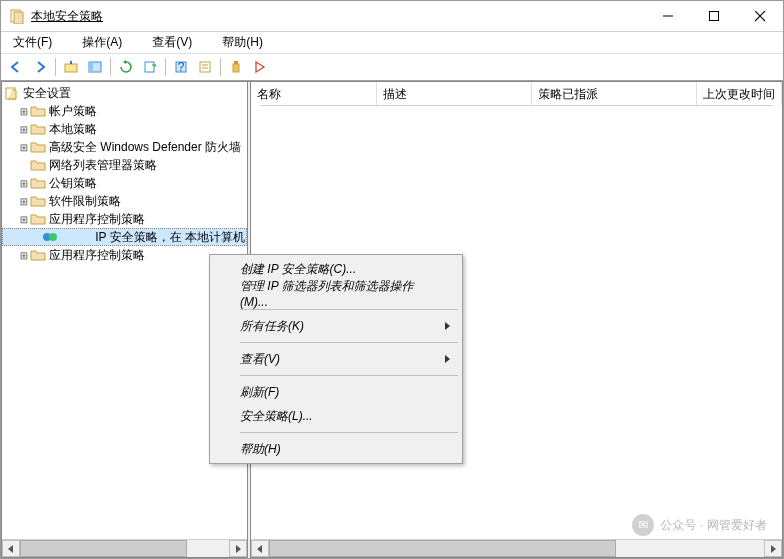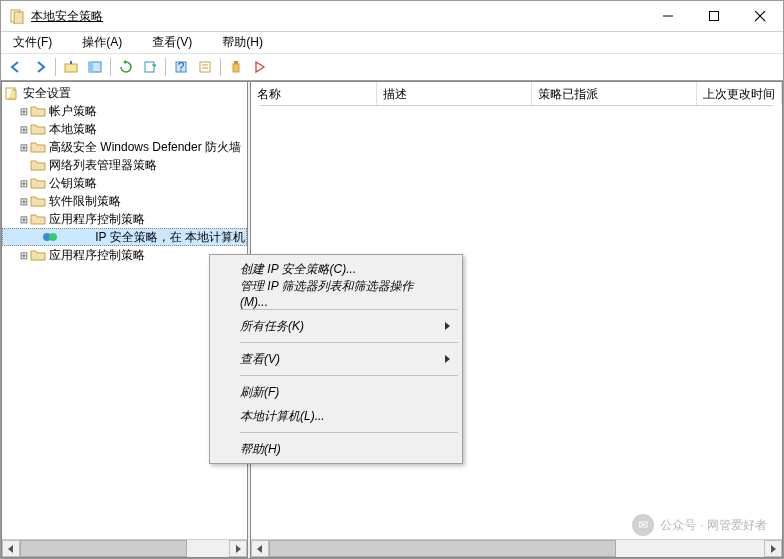--- a/index.html
+++ b/index.html
@@ -279,21 +279,21 @@
 
   <div class="context-menu">
     <div class="cm-item">创建 IP 安全策略(C)...</div>
     <div class="cm-item">管理 IP 筛选器列表和筛选器操作(M)...</div>
     <div class="cm-sep"></div>
     <div class="cm-item cm-sub">所有任务(K)</div>
     <div class="cm-sep"></div>
     <div class="cm-item cm-sub">查看(V)</div>
     <div class="cm-sep"></div>
     <div class="cm-item">刷新(F)</div>
-    <div class="cm-item">本地计算机(L)...</div>
+    <div class="cm-item">安全策略(L)...</div>
     <div class="cm-sep"></div>
     <div class="cm-item">帮助(H)</div>
   </div>
 
   <div class="watermark">
     <span class="wm-icon">✉</span>
     <span>公众号 · 网管爱好者</span>
   </div>
 </div>
 

